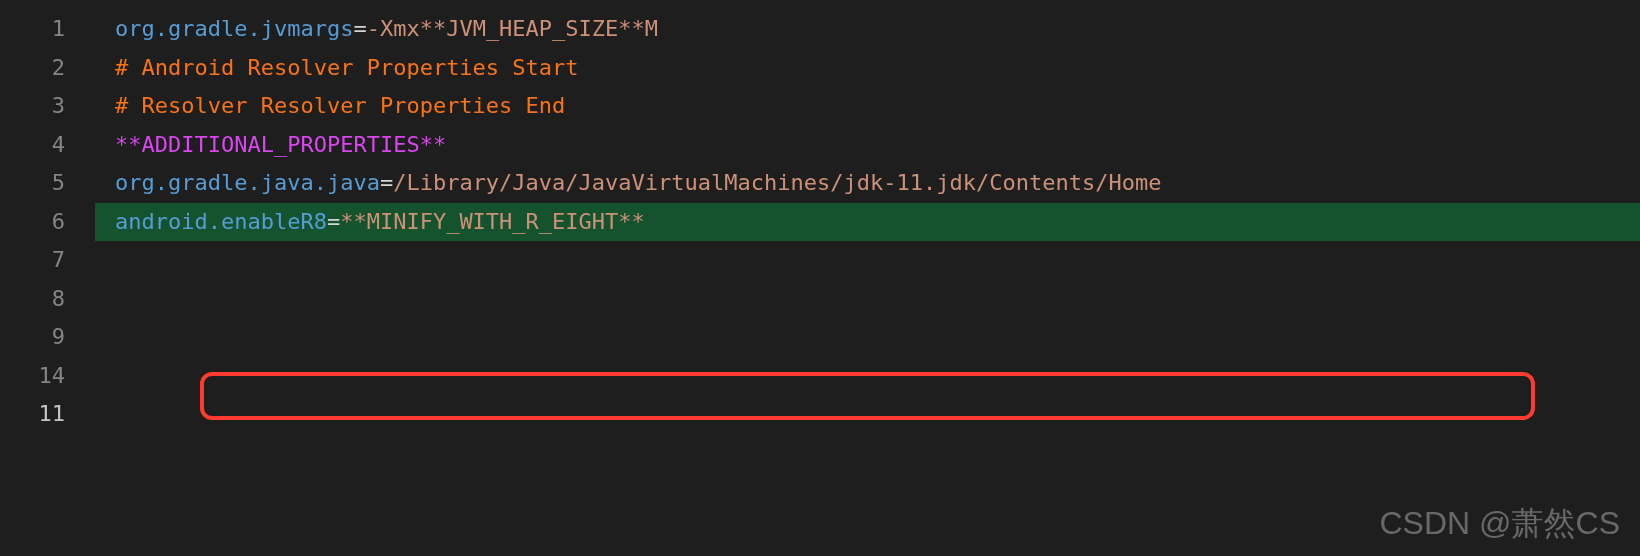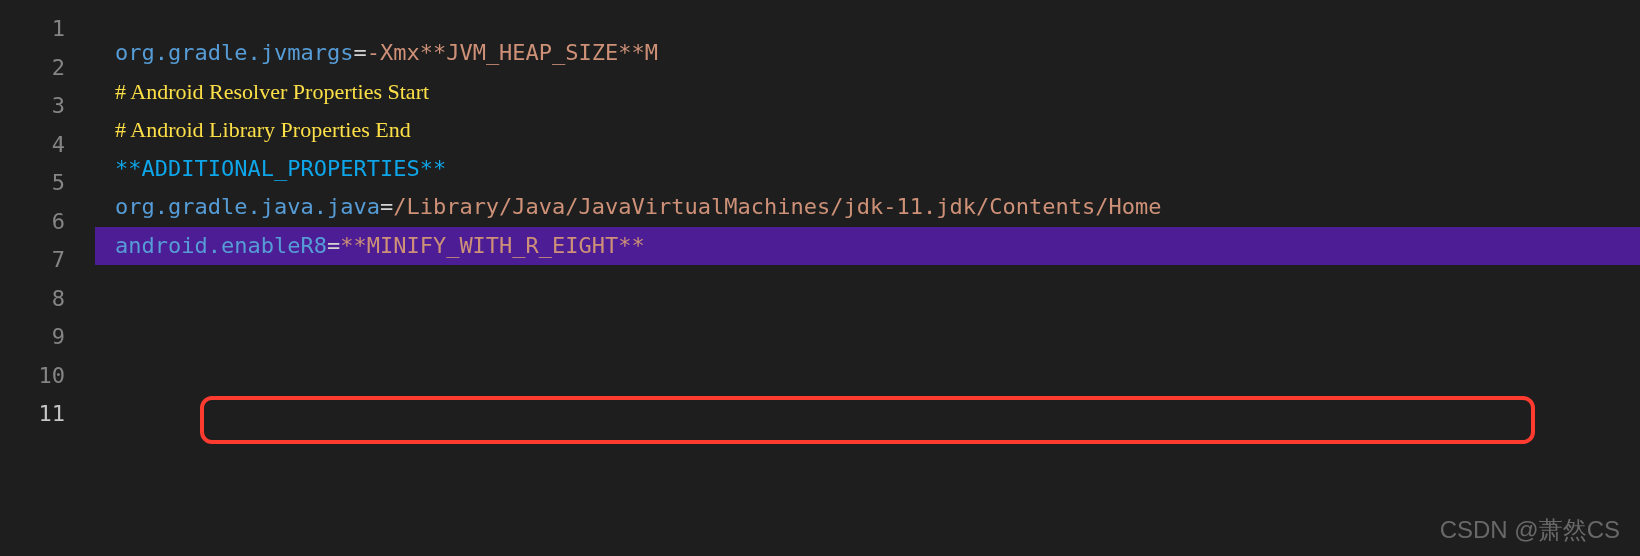--- a/index.html
+++ b/index.html
@@ -35,88 +35,86 @@
       font-size: 22px;
     }
     .line-number.active {
       color: #c6c6c6;
       padding-left: 16px;
     }
     .code-area {
       flex: 1;
       padding-top: 10px;
       position: relative;
-      margin-top: 24px;
     }
     .code-line {
       height: 38.5px;
       line-height: 38.5px;
       white-space: pre;
       font-size: 22px;
       position: relative;
       padding-left: 20px;
     }
     .code-line.active-line {
-      background-color: #4c1d95;
+      background-color: #14532d;
     }
     .key {
       color: #569cd6;
     }
     .eq {
       color: #d4d4d4;
     }
     .val {
       color: #ce9178;
     }
     .comment {
-      color: #fde047;
-      font-family: Liberation Serif, serif;
+      color: #f97316;
     }
     .plain {
-      color: #0ea5e9;
+      color: #d946ef;
     }
     .highlight-box {
       position: absolute;
       border: 4px solid #ff3b30;
       border-radius: 12px;
       pointer-events: none;
       z-index: 10;
     }
     .watermark {
       position: absolute;
       bottom: 10px;
       right: 20px;
       color: #888888;
-      font-size: 24px;
+      font-size: 32px;
       font-family: sans-serif;
       opacity: 0.7;
       z-index: 20;
     }
   </style>
 </head>
 <body>
 
 <div class="editor">
   <div class="gutter">
       <div class="line-number">1</div>
       <div class="line-number">2</div>
       <div class="line-number">3</div>
       <div class="line-number">4</div>
       <div class="line-number">5</div>
       <div class="line-number">6</div>
       <div class="line-number">7</div>
       <div class="line-number">8</div>
       <div class="line-number">9</div>
-      <div class="line-number">10</div>
+      <div class="line-number">14</div>
       <div class="line-number active">11</div>
     </div>
   <div class="code-area">
     <div class="highlight-box" style="top: 372px; left: 105px; width: 1335px; height: 48px;"></div>
   <div class="code-line"><span class="key">org.gradle.jvmargs</span><span class="eq">=</span><span class="val">-Xmx**JVM_HEAP_SIZE**M</span></div>
       <div class="code-line"><span class="comment"># Android Resolver Properties Start</span></div>
-      <div class="code-line"><span class="comment"># Android Library Properties End</span></div>
+      <div class="code-line"><span class="comment"># Resolver Resolver Properties End</span></div>
       <div class="code-line"><span class="plain">**ADDITIONAL_PROPERTIES**</span></div>
       <div class="code-line"><span class="key">org.gradle.java.java</span><span class="eq">=</span><span class="val">/Library/Java/JavaVirtualMachines/jdk-11.jdk/Contents/Home</span></div>
       <div class="code-line active-line"><span class="key">android.enableR8</span><span class="eq">=</span><span class="val">**MINIFY_WITH_R_EIGHT**</span></div>
     </div>
 </div>
 
 <div class="watermark">CSDN @萧然CS</div>
 
 </body></html>

